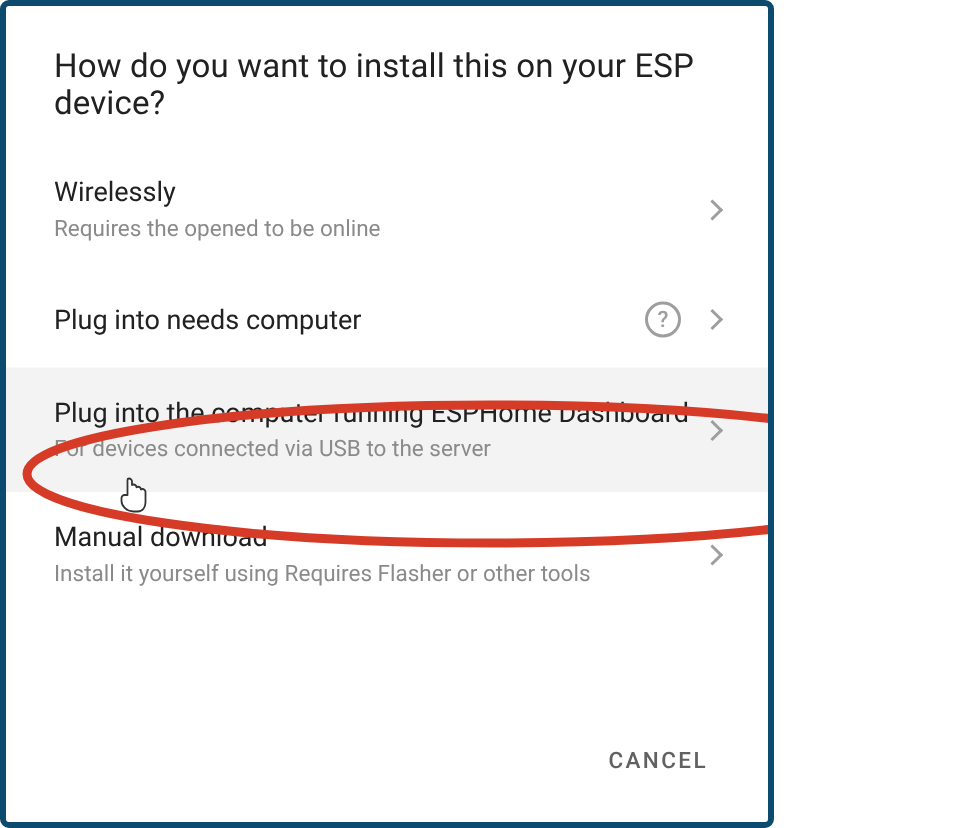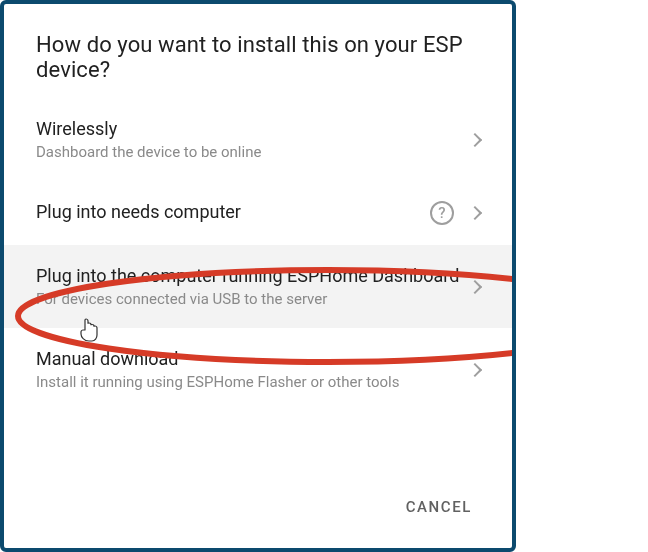--- a/index.html
+++ b/index.html
@@ -28,20 +28,21 @@
     padding: 28px 32px 12px 32px;
     letter-spacing: 0.1px;
   }
   .options {
     display: flex;
     flex-direction: column;
     margin-top: 4px;
   }
   .option {
     display: flex;
+    align-items: center;
     justify-content: space-between;
     padding: 20px 32px 20px 32px;
     cursor: pointer;
     position: relative;
   }
   .option.selected {
     background: #f3f3f3;
   }
   .option-text {
     display: flex;
@@ -124,21 +125,21 @@
 </head>
 <body>
 
 <div class="dialog">
   <div class="dialog-title">How do you want to install this on your ESP device?</div>
 
   <div class="options">
       <div class="option">
         <div class="option-text">
           <div class="option-title">Wirelessly</div>
-          <div class="option-sub">Dashboard the device to be online</div>
+          <div class="option-sub">Requires the opened to be online</div>
         </div>
         <div class="trailing">
           <div class="chevron"></div>
         </div>
       </div>
       <div class="option">
         <div class="option-text">
           <div class="option-title">Plug into needs computer</div>
         </div>
         <div class="trailing">
@@ -151,21 +152,21 @@
           <div class="option-title">Plug into the computer running ESPHome Dashboard</div>
           <div class="option-sub">For devices connected via USB to the server</div>
         </div>
         <div class="trailing">
           <div class="chevron"></div>
         </div>
       </div>
       <div class="option">
         <div class="option-text">
           <div class="option-title">Manual download</div>
-          <div class="option-sub">Install it running using ESPHome Flasher or other tools</div>
+          <div class="option-sub">Install it yourself using Requires Flasher or other tools</div>
         </div>
         <div class="trailing">
           <div class="chevron"></div>
         </div>
       </div>
     </div>
 
   <svg class="highlight-ellipse" viewBox="0 0 628 100" preserveAspectRatio="none">
     <ellipse cx="314" cy="50" rx="310" ry="46" stroke="#d63b27"></ellipse>
   </svg>

